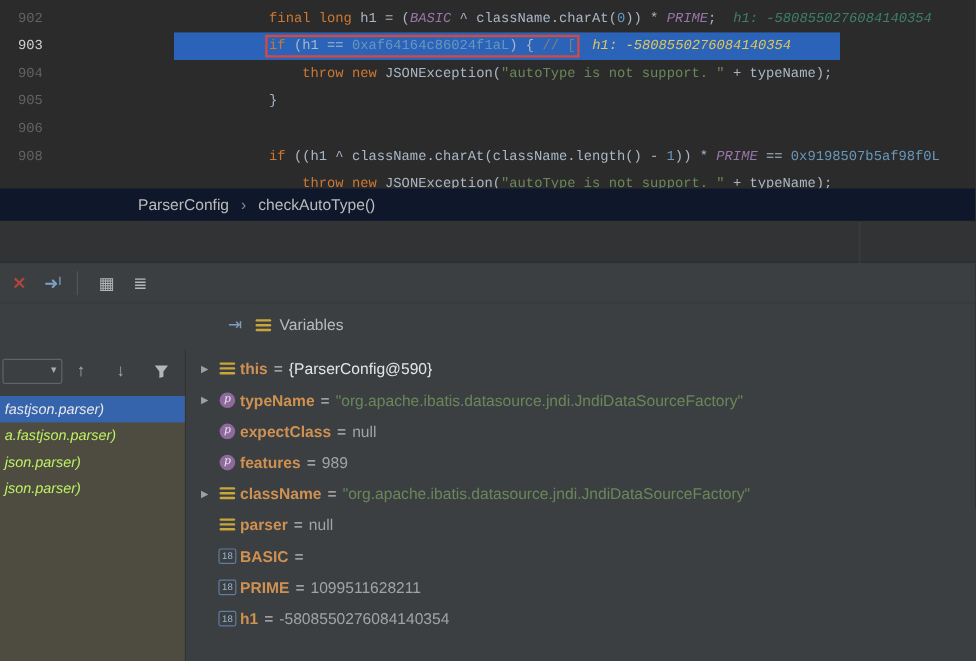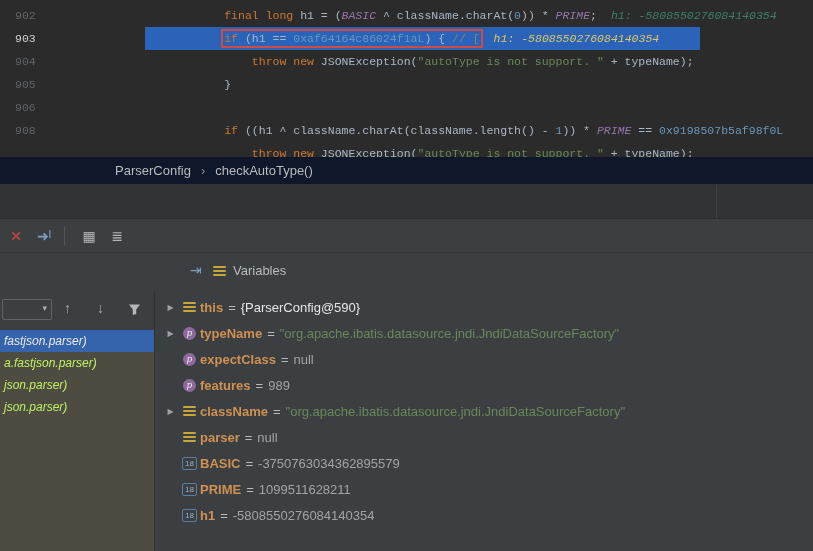--- a/index.html
+++ b/index.html
@@ -218,21 +218,20 @@
           <span class="var-eq">=</span>
           <span class="val-plain">null</span>
         </div>
         <div class="var-row">
           <span class="var-arrow"></span>
           <span class="var-icon">
             <span class="prim">18</span>
           </span>
           <span class="var-name">BASIC</span>
           <span class="var-eq">=</span>
-          <span class="val-plain">-3750763034362895579</span>
         </div>
         <div class="var-row">
           <span class="var-arrow"></span>
           <span class="var-icon">
             <span class="prim">18</span>
           </span>
           <span class="var-name">PRIME</span>
           <span class="var-eq">=</span>
           <span class="val-plain">1099511628211</span>
         </div>

